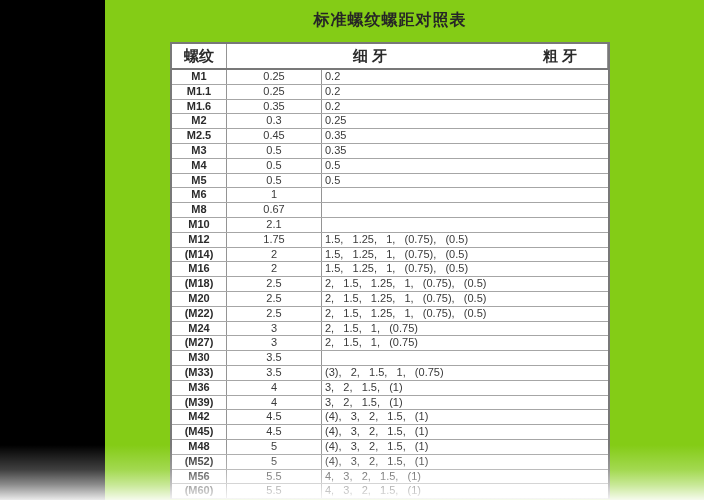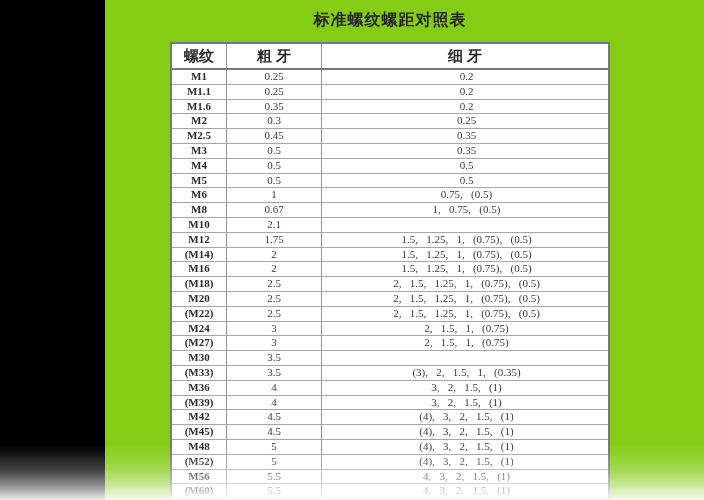--- a/index.html
+++ b/index.html
@@ -45,40 +45,39 @@
     color: #2b2b2b;
   }
   .header-row .cell { line-height: 24px; }
 
   .t-row {
     display: flex;
     height: 14.8px;
     border-bottom: 1px solid #a6a6a6;
     font-size: 11px;
     color: #3a3a3a;
-    font-family: Liberation Serif, serif;
   }
   .t-row .cell { line-height: 13.6px; }
 
   .cell { overflow: hidden; white-space: nowrap; }
   .col-thread {
     width: 55px;
     text-align: center;
     border-right: 1px solid #949494;
     font-weight: bold;
     color: #2b2b2b;
   }
   .col-coarse {
     width: 95px;
     text-align: center;
     border-right: 1px solid #949494;
   }
   .col-fine {
     flex: 1;
-    text-align: center;
+    text-align: left;
     padding-left: 3px;
     white-space: pre;
   }
   .header-row .col-fine { text-align: center; padding-left: 0; white-space: nowrap; }
 
   .bottom-fade {
     position: absolute; left: 0; top: 445px;
     width: 704px; height: 55px;
     background: linear-gradient(to bottom,
       rgba(255,255,255,0) 0%,
@@ -94,22 +93,22 @@
 
 <div class="stage">
 
   <div class="left-bar"></div>
 
   <div class="doc-title">标准螺纹螺距对照表</div>
 
   <div class="pitch-table">
     <div class="header-row">
       <div class="cell col-thread">螺纹</div>
+      <div class="cell col-fine">细 牙</div>
       <div class="cell col-coarse">粗 牙</div>
-      <div class="cell col-fine">细 牙</div>
     </div>
     <div>
         <div class="t-row">
     <div class="cell col-thread">M1</div>
     <div class="cell col-coarse">0.25</div>
     <div class="cell col-fine">0.2</div>
   </div>
         <div class="t-row">
     <div class="cell col-thread">M1.1</div>
     <div class="cell col-coarse">0.25</div>
@@ -141,26 +140,24 @@
     <div class="cell col-fine">0.5</div>
   </div>
         <div class="t-row">
     <div class="cell col-thread">M5</div>
     <div class="cell col-coarse">0.5</div>
     <div class="cell col-fine">0.5</div>
   </div>
         <div class="t-row">
     <div class="cell col-thread">M6</div>
     <div class="cell col-coarse">1</div>
-    <div class="cell col-fine">0.75,   (0.5)</div>
   </div>
         <div class="t-row">
     <div class="cell col-thread">M8</div>
     <div class="cell col-coarse">0.67</div>
-    <div class="cell col-fine">1,   0.75,   (0.5)</div>
   </div>
         <div class="t-row">
     <div class="cell col-thread">M10</div>
     <div class="cell col-coarse">2.1</div>
   </div>
         <div class="t-row">
     <div class="cell col-thread">M12</div>
     <div class="cell col-coarse">1.75</div>
     <div class="cell col-fine">1.5,   1.25,   1,   (0.75),   (0.5)</div>
   </div>
@@ -199,21 +196,21 @@
     <div class="cell col-coarse">3</div>
     <div class="cell col-fine">2,   1.5,   1,   (0.75)</div>
   </div>
         <div class="t-row">
     <div class="cell col-thread">M30</div>
     <div class="cell col-coarse">3.5</div>
   </div>
         <div class="t-row">
     <div class="cell col-thread">(M33)</div>
     <div class="cell col-coarse">3.5</div>
-    <div class="cell col-fine">(3),   2,   1.5,   1,   (0.35)</div>
+    <div class="cell col-fine">(3),   2,   1.5,   1,   (0.75)</div>
   </div>
         <div class="t-row">
     <div class="cell col-thread">M36</div>
     <div class="cell col-coarse">4</div>
     <div class="cell col-fine">3,   2,   1.5,   (1)</div>
   </div>
         <div class="t-row">
     <div class="cell col-thread">(M39)</div>
     <div class="cell col-coarse">4</div>
     <div class="cell col-fine">3,   2,   1.5,   (1)</div>

